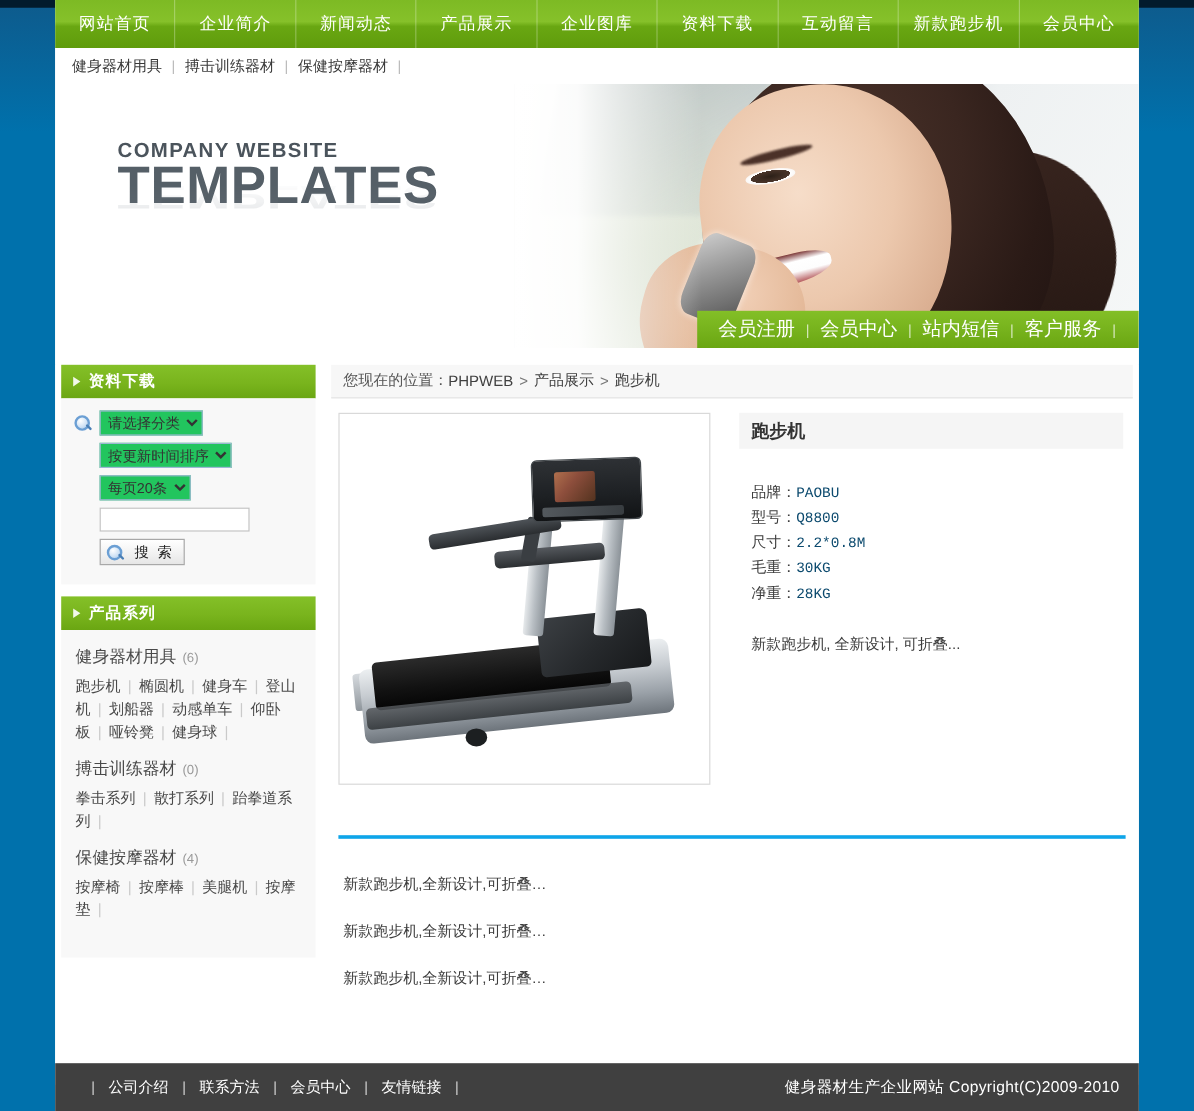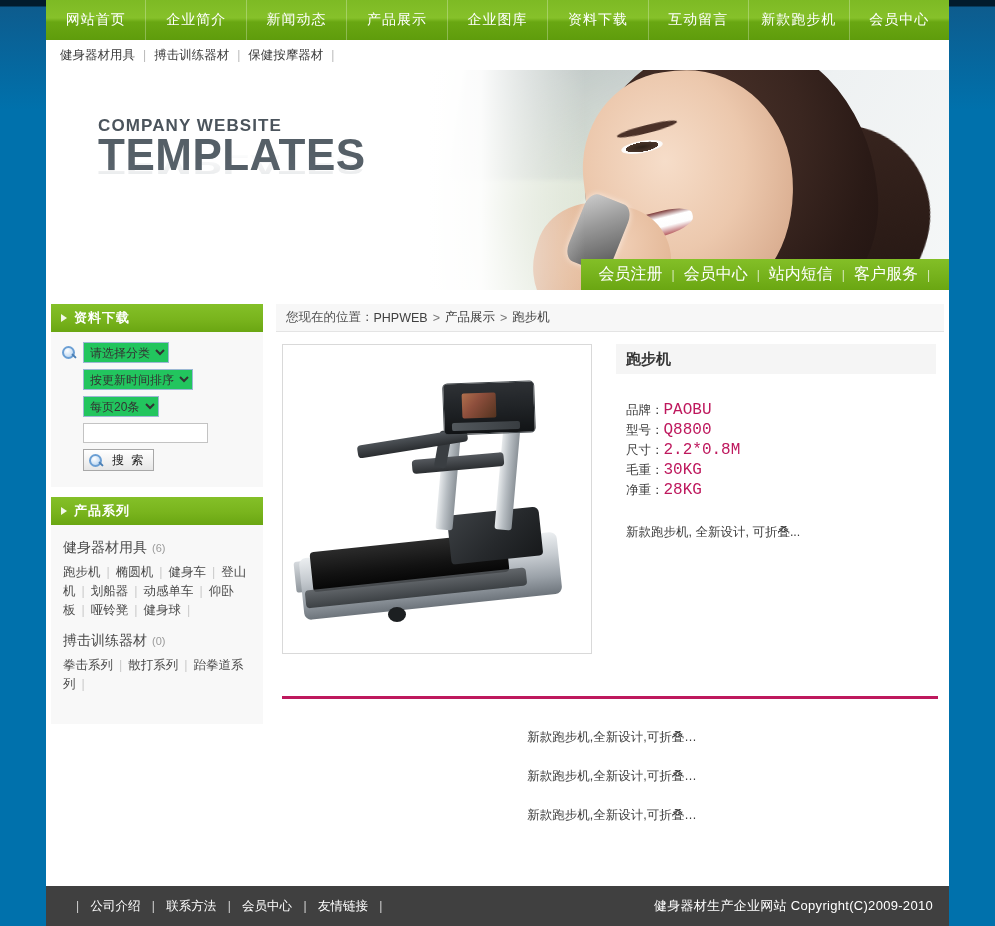--- a/index.html
+++ b/index.html
@@ -504,34 +504,33 @@
     margin-top: 26px;
     padding-left: 10px;
   }
   .specrow {
     font-size: 12.5px;
     color: #3d3d3d;
     line-height: 20px;
     margin-bottom: 0px;
   }
   .specrow .k { color: #3d3d3d; text-align: right; }
-  .specrow .v { color: #be185d; font-family: "Liberation Mono", "DejaVu Sans Mono", monospace; font-size: 16px; }
+  .specrow .v { color: #0c4a6e; font-family: "Liberation Mono", "DejaVu Sans Mono", monospace; font-size: 12px; }
   .blurb {
     margin-top: 24px;
     padding-left: 10px;
     font-size: 12.5px;
     color: #3d3d3d;
   }
 
   
   #lowerblock {
     margin: 42px 6px 0 6px;
-    border-top: 3px solid #be185d;
+    border-top: 3px solid #0ea5e9;
     padding-top: 30px;
-    text-align: center;
   }
   #lowerblock .desc {
     font-size: 12.5px;
     color: #3d3d3d;
     padding: 0 0 0 4px;
     margin-bottom: 22px;
   }
 
   
   #footer {
@@ -694,20 +693,28 @@
 
           <div class="cat">
             <div class="cat-title">
               <span>搏击训练器材</span><span class="count">(0)</span>
             </div>
             <div class="cat-links">
               <a>拳击系列</a><span class="sep">|</span><a>散打系列</a><span class="sep">|</span><a>跆拳道系列</a><span class="sep">|</span>
             </div>
           </div>
 
+          <div class="cat">
+            <div class="cat-title">
+              <span>保健按摩器材</span><span class="count">(4)</span>
+            </div>
+            <div class="cat-links">
+              <a>按摩椅</a><span class="sep">|</span><a>按摩棒</a><span class="sep">|</span><a>美腿机</a><span class="sep">|</span><a>按摩垫</a><span class="sep">|</span>
+            </div>
+          </div>
 
         </div>
       </div>
 
     </div>
 
     <div id="content">
 
       <div id="breadcrumb">
         <span>您现在的位置：</span>

